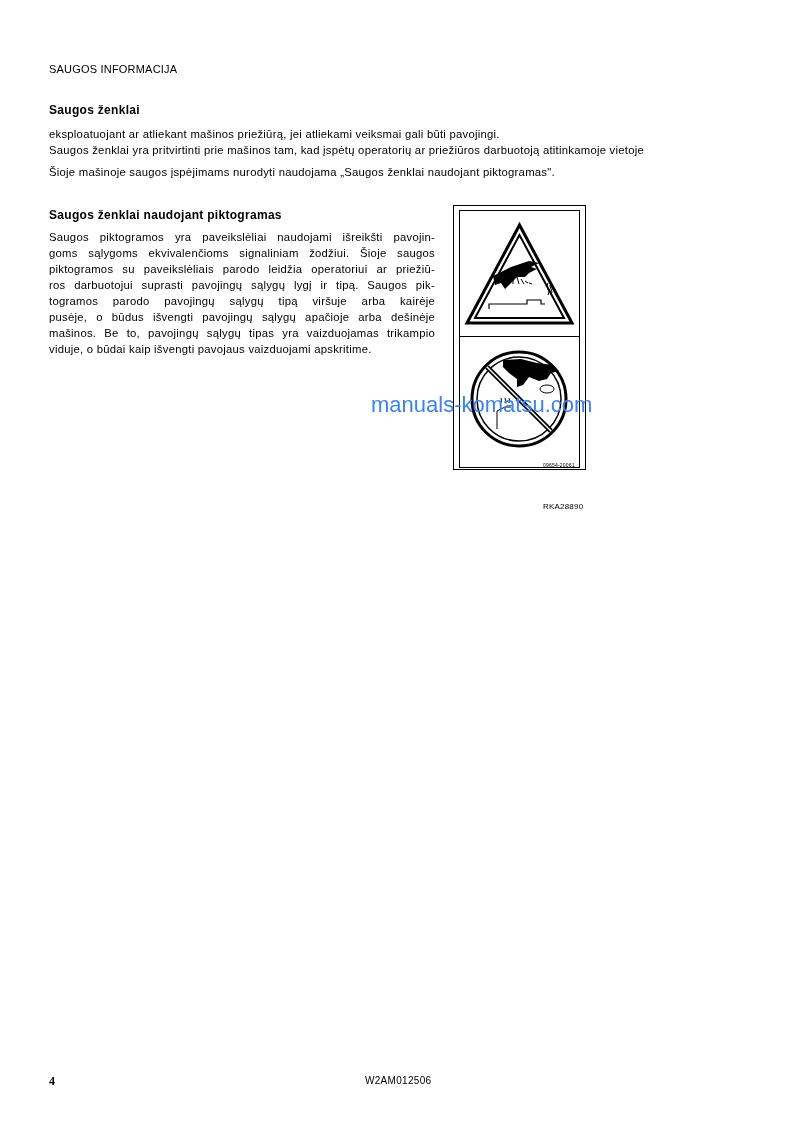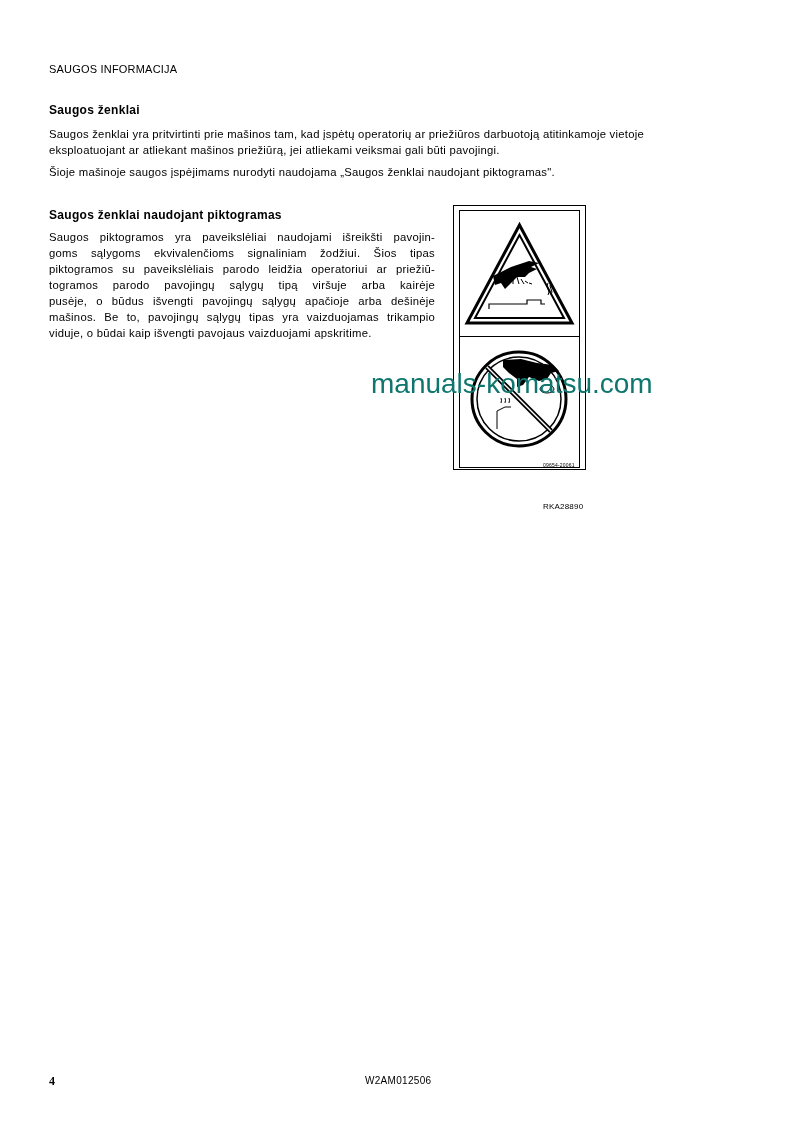--- a/index.html
+++ b/index.html
@@ -8,44 +8,45 @@
   .abs { position: absolute; }
   .header { left: 49px; top: 63px; font-size: 11px; letter-spacing: 0.2px; }
   .h2 { font-weight: bold; font-size: 12px; letter-spacing: 0.3px; }
   .p { font-size: 11.3px; line-height: 16px; letter-spacing: 0.25px; }
   .just { text-align: justify; text-align-last: justify; }
   .frame-outer { left: 453px; top: 205px; width: 133px; height: 265px; border: 1px solid #000; box-sizing: border-box; }
   .frame-inner { left: 459px; top: 210px; width: 121px; height: 258px; border-left: 1px solid #000; border-right: 1px solid #000; border-top: 1px solid #000; border-bottom: 1px solid #000; box-sizing: border-box; }
   .divider { left: 459px; top: 336px; width: 121px; height: 1px; background: #000; }
   .code-small { left: 543px; top: 462px; font-size: 5px; letter-spacing: 0.2px; }
   .caption { left: 543px; top: 474px; font-size: 8px; letter-spacing: 0.2px; margin-top: 28px; }
-  .watermark { left: 371px; top: 368px; font-size: 28px; letter-spacing: 0px; color: #0f766e; }
+  .watermark { left: 371px; top: 392px; font-size: 22px; letter-spacing: 0px; color: #3b82f6; }
   .pageno { left: 49px; top: 1074px; font-size: 12px; font-weight: bold; font-family: "Liberation Serif", serif; }
   .doccode { left: 365px; top: 1075px; font-size: 10px; letter-spacing: 0.3px; }
 </style>
 </head>
 <body>
 
 <div class="abs header">SAUGOS INFORMACIJA</div>
 
 <div class="abs h2" style="left:49px; top:103px;">Saugos ženklai</div>
 
 <div class="abs p" style="left:49px; top:126px; width:700px;">
+  <div>eksploatuojant ar atliekant mašinos priežiūrą, jei atliekami veiksmai gali būti pavojingi.</div>
   <div>Saugos ženklai yra pritvirtinti prie mašinos tam, kad įspėtų operatorių ar priežiūros darbuotoją atitinkamoje vietoje</div>
-  <div>eksploatuojant ar atliekant mašinos priežiūrą, jei atliekami veiksmai gali būti pavojingi.</div>
 </div>
 
 <div class="abs p" style="left:49px; top:164px; width:700px;">Šioje mašinoje saugos įspėjimams nurodyti naudojama „Saugos ženklai naudojant piktogramas".</div>
 
 <div class="abs h2" style="left:49px; top:208px;">Saugos ženklai naudojant piktogramas</div>
 
 <div class="abs p" style="left:49px; top:229px; width:386px;">
   <div class="just">Saugos piktogramos yra paveikslėliai naudojami išreikšti pavojin-</div>
-  <div class="just">goms sąlygoms ekvivalenčioms signaliniam žodžiui. Šios tipas</div>
+  <div class="just">goms sąlygoms ekvivalenčioms signaliniam žodžiui. Šioje saugos</div>
   <div class="just">piktogramos su paveikslėliais parodo leidžia operatoriui ar priežiū-</div>
+  <div class="just">ros darbuotojui suprasti pavojingų sąlygų lygį ir tipą. Saugos pik-</div>
   <div class="just">togramos parodo pavojingų sąlygų tipą viršuje arba kairėje</div>
   <div class="just">pusėje, o būdus išvengti pavojingų sąlygų apačioje arba dešinėje</div>
   <div class="just">mašinos. Be to, pavojingų sąlygų tipas yra vaizduojamas trikampio</div>
   <div>viduje, o būdai kaip išvengti pavojaus vaizduojami apskritime.</div>
 </div>
 
 <div class="abs frame-outer"></div>
 <div class="abs frame-inner"></div>
 <div class="abs divider"></div>
 

